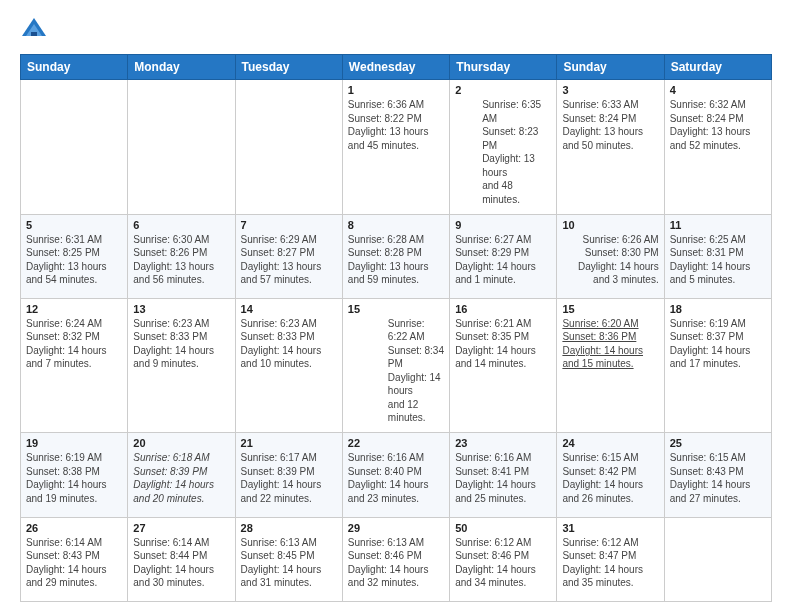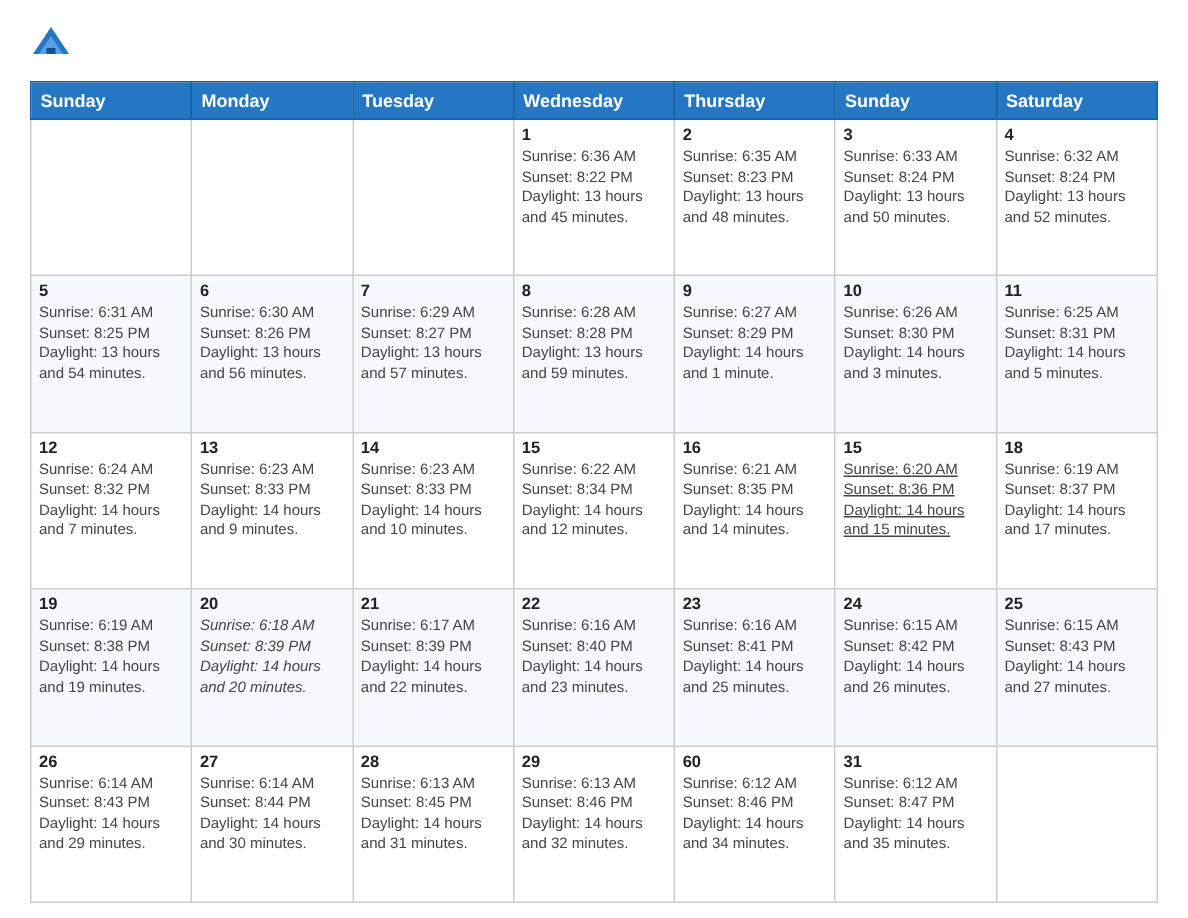--- a/index.html
+++ b/index.html
@@ -142,21 +142,21 @@
           <td class="empty-cell"></td>
           <td>
             <div class="day-number">1</div>
             <div class="day-info" style="white-space: pre-line;">Sunrise: 6:36 AM
 Sunset: 8:22 PM
 Daylight: 13 hours
 and 45 minutes.</div>
           </td>
           <td>
             <div class="day-number">2</div>
-            <div class="day-info" style="white-space: pre-line;">Sunrise: 6:35 AM
+            <div class="day-info" style="white-space: pre-line; margin-left: 27px;">Sunrise: 6:35 AM
 Sunset: 8:23 PM
 Daylight: 13 hours
 and 48 minutes.</div>
           </td>
           <td>
             <div class="day-number">3</div>
             <div class="day-info" style="white-space: pre-line;">Sunrise: 6:33 AM
 Sunset: 8:24 PM
 Daylight: 13 hours
 and 50 minutes.</div>
@@ -200,21 +200,21 @@
           </td>
           <td>
             <div class="day-number">9</div>
             <div class="day-info" style="white-space: pre-line;">Sunrise: 6:27 AM
 Sunset: 8:29 PM
 Daylight: 14 hours
 and 1 minute.</div>
           </td>
           <td>
             <div class="day-number">10</div>
-            <div class="day-info" style="white-space: pre-line;">Sunrise: 6:26 AM
+            <div class="day-info" style="white-space: pre-line; text-align: right;">Sunrise: 6:26 AM
 Sunset: 8:30 PM
 Daylight: 14 hours
 and 3 minutes.</div>
           </td>
           <td>
             <div class="day-number">11</div>
             <div class="day-info" style="white-space: pre-line;">Sunrise: 6:25 AM
 Sunset: 8:31 PM
 Daylight: 14 hours
 and 5 minutes.</div>
@@ -237,21 +237,21 @@
           </td>
           <td>
             <div class="day-number">14</div>
             <div class="day-info" style="white-space: pre-line;">Sunrise: 6:23 AM
 Sunset: 8:33 PM
 Daylight: 14 hours
 and 10 minutes.</div>
           </td>
           <td>
             <div class="day-number">15</div>
-            <div class="day-info" style="white-space: pre-line;">Sunrise: 6:22 AM
+            <div class="day-info" style="white-space: pre-line; margin-left: 40px;">Sunrise: 6:22 AM
 Sunset: 8:34 PM
 Daylight: 14 hours
 and 12 minutes.</div>
           </td>
           <td>
             <div class="day-number">16</div>
             <div class="day-info" style="white-space: pre-line;">Sunrise: 6:21 AM
 Sunset: 8:35 PM
 Daylight: 14 hours
 and 14 minutes.</div>
@@ -345,21 +345,21 @@
 and 31 minutes.</div>
           </td>
           <td>
             <div class="day-number">29</div>
             <div class="day-info" style="white-space: pre-line;">Sunrise: 6:13 AM
 Sunset: 8:46 PM
 Daylight: 14 hours
 and 32 minutes.</div>
           </td>
           <td>
-            <div class="day-number">60</div>
+            <div class="day-number">50</div>
             <div class="day-info" style="white-space: pre-line;">Sunrise: 6:12 AM
 Sunset: 8:46 PM
 Daylight: 14 hours
 and 34 minutes.</div>
           </td>
           <td>
             <div class="day-number">31</div>
             <div class="day-info" style="white-space: pre-line;">Sunrise: 6:12 AM
 Sunset: 8:47 PM
 Daylight: 14 hours

